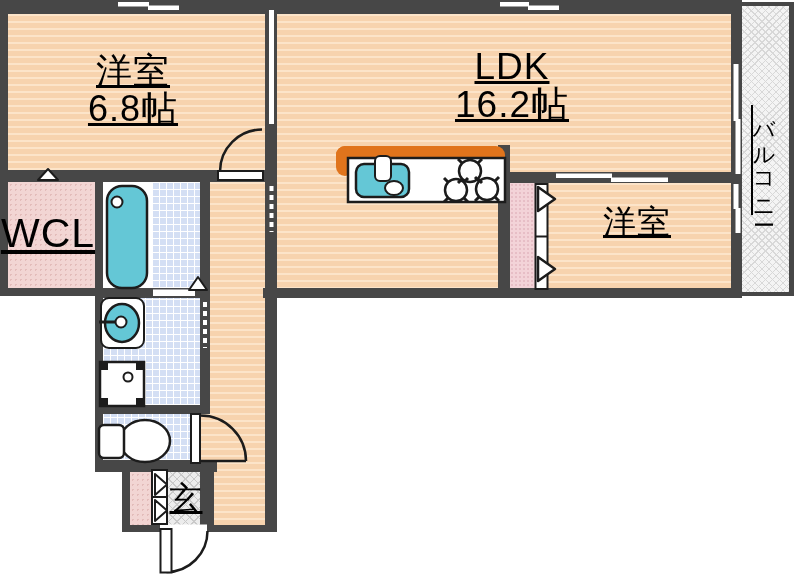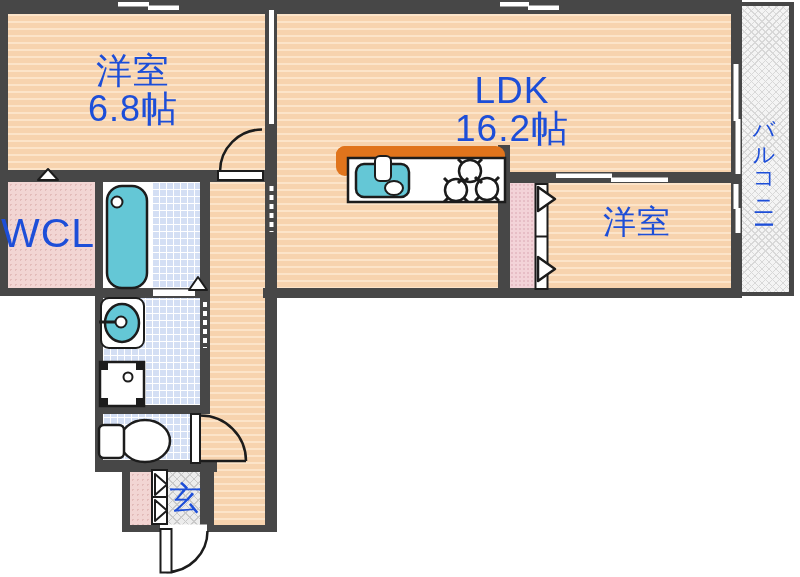--- a/index.html
+++ b/index.html
@@ -18,23 +18,23 @@
     background-image:radial-gradient(#e7bec6 1px,transparent 1px);background-size:4px 4px;}
   .floor-genkan{background-color:#ececec;
     background-image:repeating-linear-gradient(45deg,#c9c9c9 0 1px,transparent 1px 6px),
                      repeating-linear-gradient(-45deg,#c9c9c9 0 1px,transparent 1px 6px);}
   .floor-balcony{background-color:#f4f4f4;
     background-image:repeating-linear-gradient(45deg,#d8d8d8 0 1px,transparent 1px 5px),
                      repeating-linear-gradient(-45deg,#d8d8d8 0 1px,transparent 1px 5px);}
   .floor-white{background:#ffffff;}
   .wall{position:absolute;background:#474747;}
   svg.overlay{position:absolute;left:0;top:0;pointer-events:none;}
-  .roomlabel{position:absolute;color:#1d4ed8;text-align:center;line-height:38px;letter-spacing:1px;}
+  .roomlabel{position:absolute;color:#000000;text-align:center;line-height:38px;letter-spacing:1px;text-decoration:underline;}
   .lbl-68{left:33px;top:52px;width:200px;font-size:36px;}
-  .lbl-ldk{left:412px;top:48px;width:200px;font-size:37px;margin-top:24px;}
+  .lbl-ldk{left:412px;top:48px;width:200px;font-size:37px;}
   .lbl-35{left:537px;top:203px;width:200px;font-size:33px;line-height:37px;}
   .lbl-wcl{left:0px;top:214px;width:96px;font-size:41px;}
   .lbl-gen{left:161px;top:479px;width:50px;font-size:32px;}
   .lbl-balcony{left:743px;top:80px;width:42px;height:160px;font-size:22px;
     writing-mode:vertical-rl;text-orientation:mixed;text-align:center;line-height:42px;letter-spacing:2px;}
 </style>
 </head>
 <body>
 
 <div class="plan">

